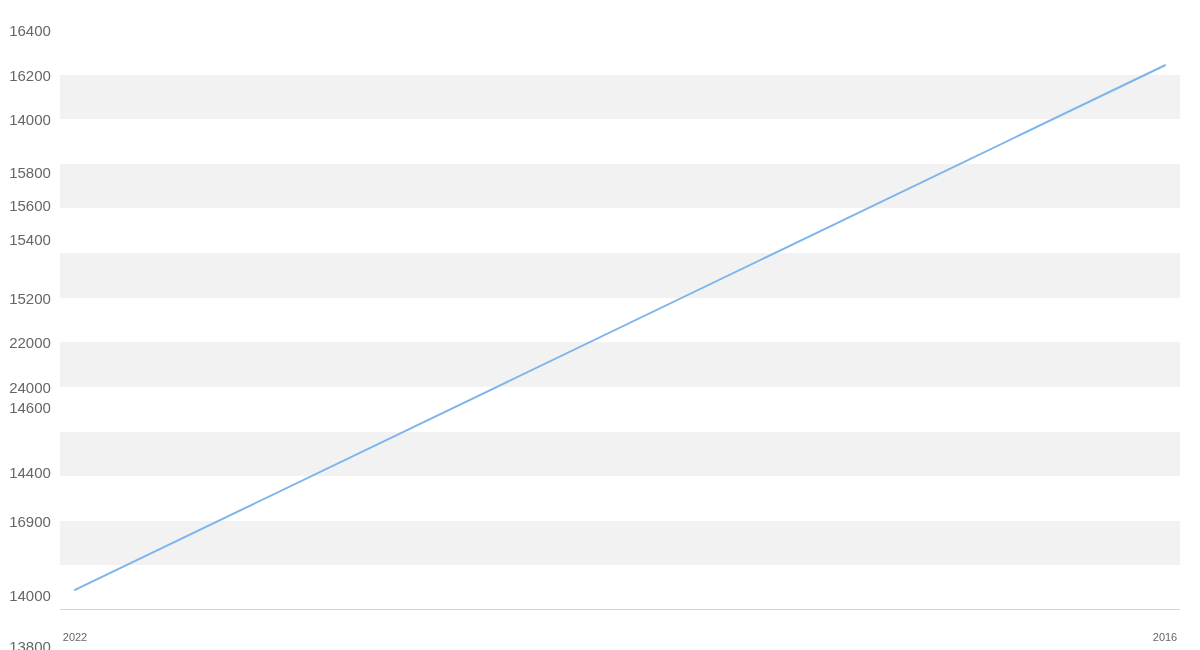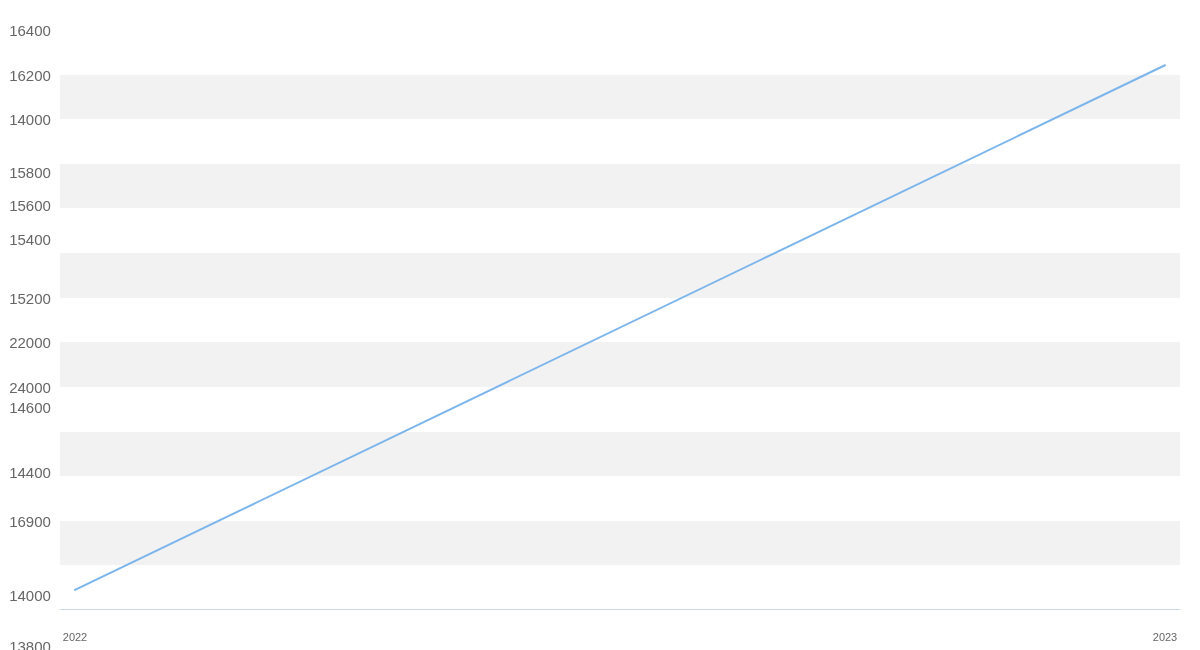--- a/index.html
+++ b/index.html
@@ -84,21 +84,21 @@
   <div class="y-tick-label" style="top:342.31px">22000</div>
   <div class="y-tick-label" style="top:297.69px">15200</div>
   <div class="y-tick-label" style="top:239px">15400</div>
   <div class="y-tick-label" style="top:205px">15600</div>
   <div class="y-tick-label" style="top:172px">15800</div>
   <div class="y-tick-label" style="top:119.23px">14000</div>
   <div class="y-tick-label" style="top:74.62px">16200</div>
   <div class="y-tick-label" style="top:30px">16400</div>
 
   <div class="x-tick-label" style="left:75px">2022</div>
-  <div class="x-tick-label" style="left:1165px">2023</div>
+  <div class="x-tick-label" style="left:1165px">2016</div>
 
   <div class="plot-area">
 
     <div class="grid-band" style="top:490.77px;height:44.62px"></div>
     <div class="grid-band" style="top:401.54px;height:44.62px"></div>
     <div class="grid-band" style="top:312.31px;height:44.62px"></div>
     <div class="grid-band" style="top:223.08px;height:44.62px"></div>
     <div class="grid-band" style="top:133.85px;height:44.62px"></div>
     <div class="grid-band" style="top:44.62px;height:44.62px"></div>
 

